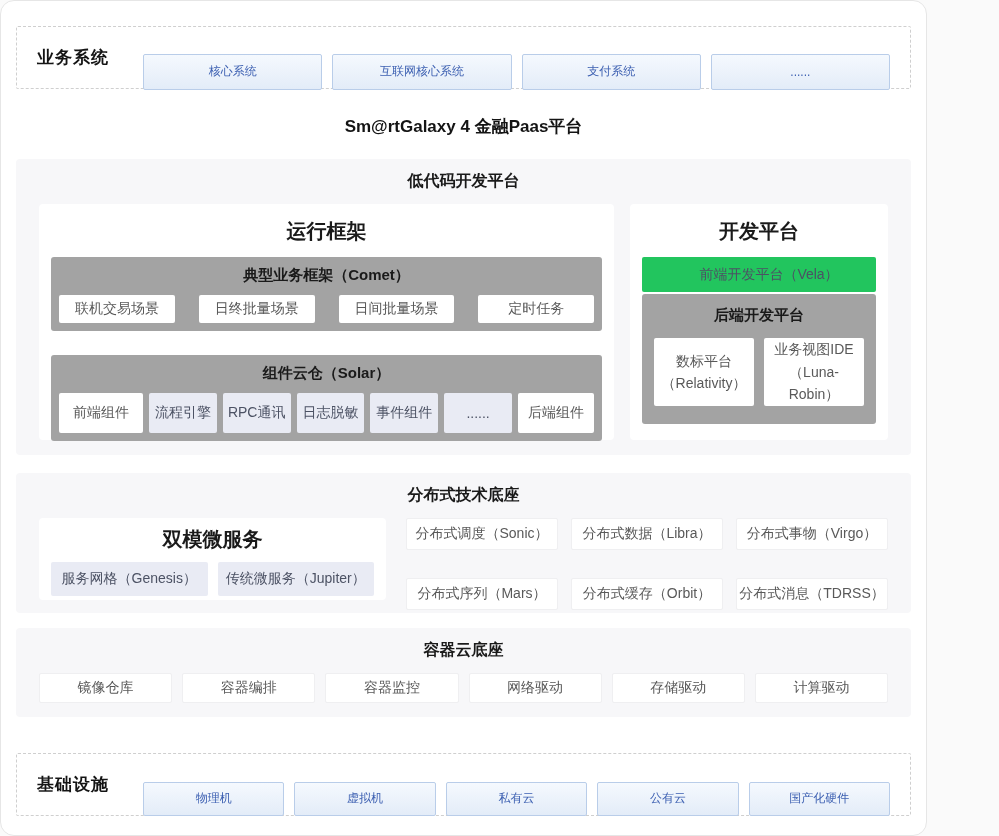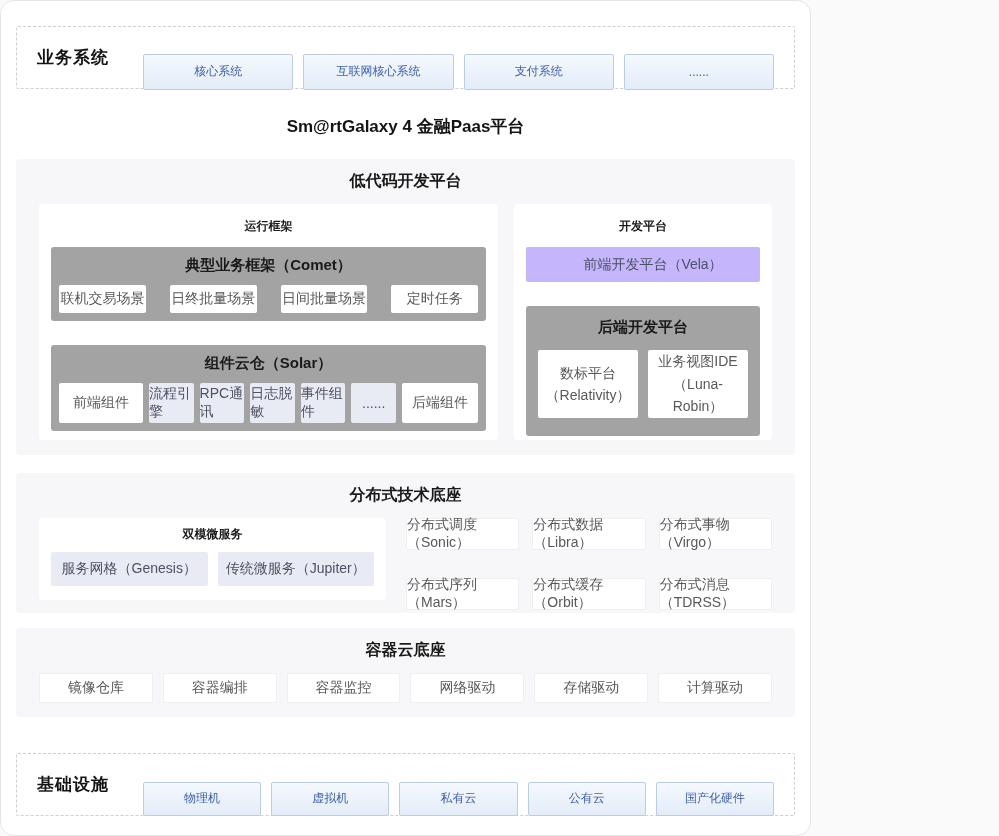--- a/index.html
+++ b/index.html
@@ -1,18 +1,18 @@
 <!DOCTYPE html>
 <html><head>
 <meta charset="utf-8">
 <style>
   * { margin:0; padding:0; box-sizing:border-box; }
   html,body { width:999px; height:836px; }
   body { font-family:"Liberation Sans","DejaVu Sans",sans-serif; background:#fafafa; }
-  .page { width:811px; height:836px; background:#fff; border:1px solid #e6e6e6; border-radius:14px; overflow:hidden; }
+  .page { width:927px; height:836px; background:#fff; border:1px solid #e6e6e6; border-radius:14px; overflow:hidden; }
 
   .dashed-band { margin:0 15px; height:63px; border:1px dashed #cfcfcf; border-radius:2px;
                  display:flex; align-items:center; padding:0 20px; background:#fff; }
   .top-band { margin-top:25px; }
   .bottom-band { margin-top:36px; }
   .band-label { width:106px; flex-shrink:0; font-size:17px; font-weight:bold; color:#141414; letter-spacing:1px; }
   .band-boxes { flex:1; display:flex; gap:10px; }
   .box-blue { flex:1; height:36px; display:flex; align-items:center; justify-content:center;
               background:linear-gradient(180deg,#f5f9fe 0%,#e3ecf8 100%);
               border:1px solid #b9cde9; border-radius:2px; color:#3e61b2; font-size:12px;margin-top:28px; }
@@ -22,21 +22,21 @@
 
   .section { margin:0 15px; background:#f7f7f9; border-radius:4px; padding:12px 23px 14px; }
   .section-low-code { margin-top:21px; height:296px; }
   .section-dist { margin-top:18px; height:140px; }
   .section-container { margin-top:15px; height:89px; }
   .section-title { text-align:center; font-size:16px; font-weight:bold; color:#1a1a1a; }
 
   .row { display:flex; gap:16px; margin-top:12px; }
 
   .card { background:#fff; border-radius:4px; }
-  .card-title { text-align:center; font-size:12px; font-weight:bold; color:#1a1a1a; margin:4px 0 12px; }
+  .card-title { text-align:center; font-size:20px; font-weight:bold; color:#1a1a1a; margin:4px 0 12px; }
 
   .runtime-card { flex:1; height:236px; padding:10px 12px 12px; }
   .dev-card { width:258px; height:236px; padding:10px 12px 12px; flex-shrink:0; }
 
   .subcard { background:#a3a3a3; border-radius:3px; padding:9px 8px 8px; }
   .subcard-title { text-align:center; font-size:15px; font-weight:bold; color:#1a1a1a; margin-bottom:10px; }
 
   .items-row { display:flex; gap:24px; }
   .box-white { background:#fff; display:flex; align-items:center; justify-content:center;
                color:#595959; font-size:14px; border-radius:2px; }
@@ -45,21 +45,21 @@
 
   .comet-subcard { margin-bottom:24px; }
   .comet-items .box-white { flex:1; height:28px; }
 
   .solar-items { gap:6px; }
   .solar-items > div { height:40px; }
   .solar-front { width:84px; flex-shrink:0; }
   .solar-back { width:76px; flex-shrink:0; }
   .solar-items .box-lavender { flex:1; }
 
-  .vela-box { height:35px; margin-bottom:24px; background:#c4b5fd;padding-left:20px; }
+  .vela-box { height:35px; margin-bottom:2px; background:#22c55e;padding-left:20px; }
   .backend-subcard { height:130px; padding:12px 12px 12px; }
   .backend-boxes { display:flex; gap:10px; margin-top:13px; }
   .backend-box { flex:1; height:68px; flex-direction:column; line-height:1.6; text-align:center; }
 
   .dist-row { gap:20px; }
   .dual-card { width:347px; height:82px; padding:8px 12px 10px; flex-shrink:0; }
   .dual-card .card-title { margin:0 0 9px; }
   .dual-items { gap:10px; }
   .dual-items .box-lavender { flex:1; height:34px; }
   .dist-grid { flex:1; display:grid; grid-template-columns:repeat(3,1fr); gap:28px 13px; }

